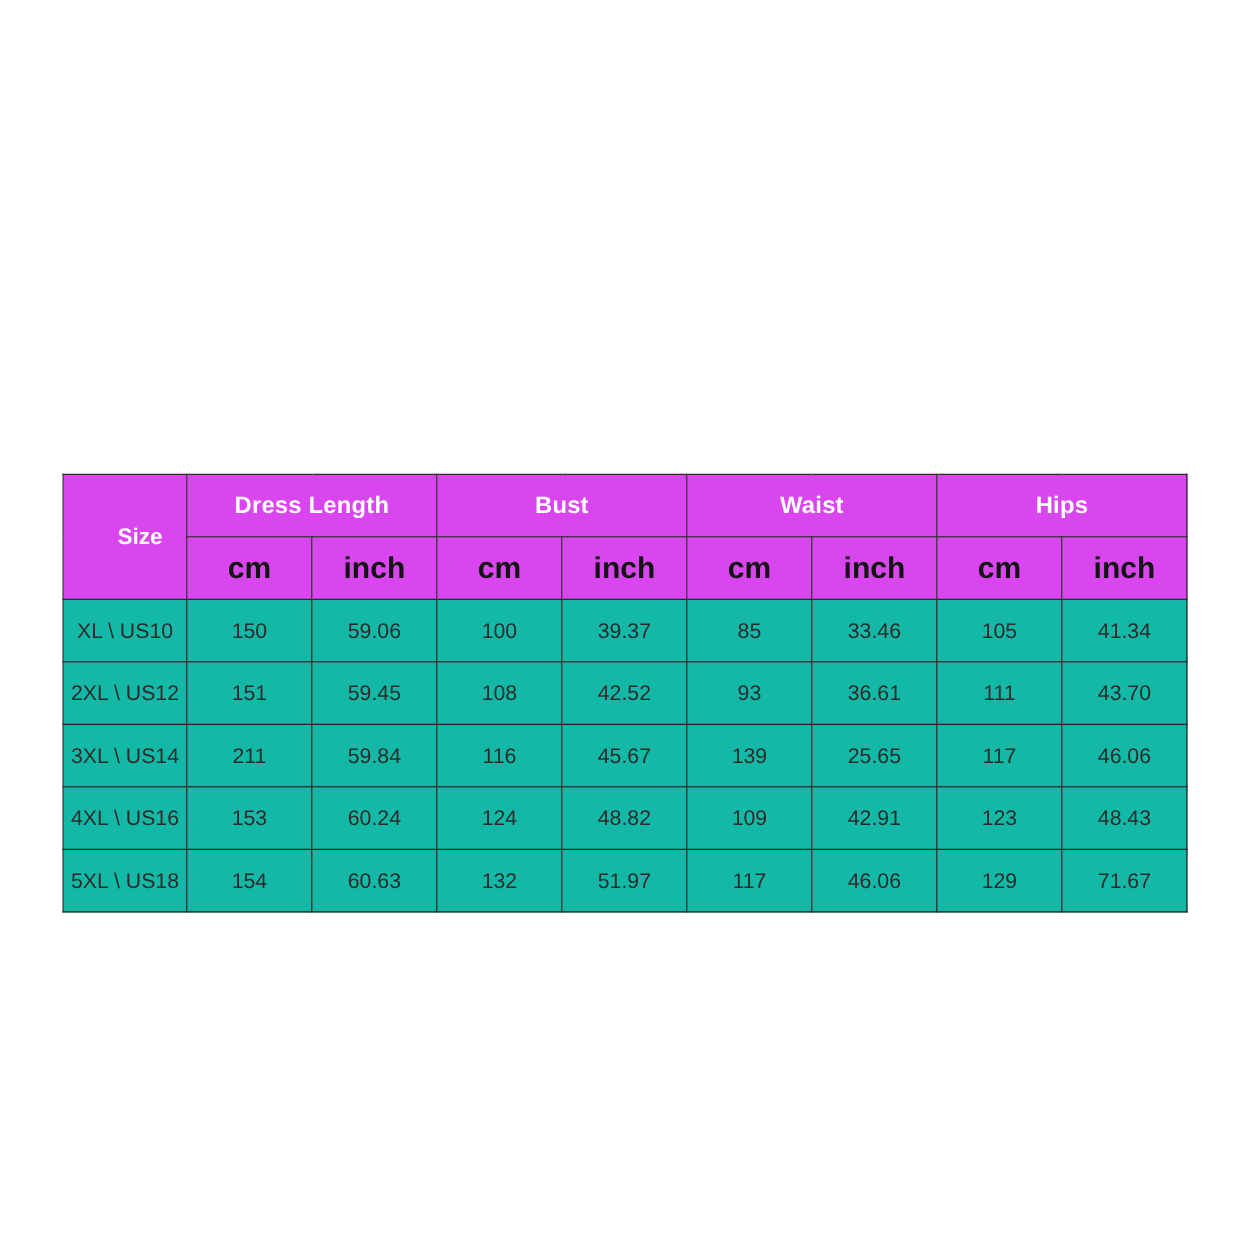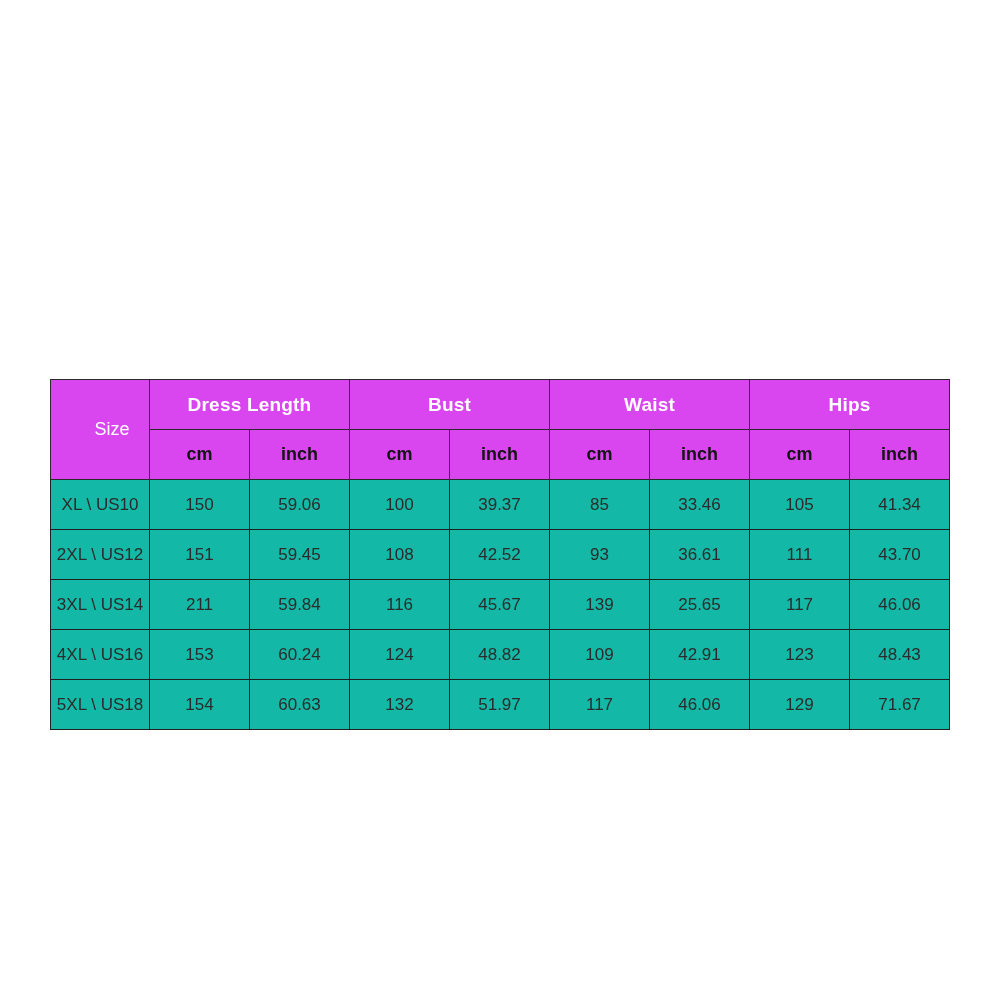--- a/index.html
+++ b/index.html
@@ -53,29 +53,29 @@
 
   .group-head {
     color: #ffffff;
     font-weight: bold;
     font-size: 19px;
     letter-spacing: .2px;
   }
 
   .size-head {
     color: #ffffff;
-    font-weight: normal;
+    font-weight: bold;
     font-size: 18px;
     margin-left: 24px;
   }
 
   .unit-head {
     color: #141414;
     font-weight: bold;
-    font-size: 18px;
+    font-size: 24px;
   }
 
   .corner-head {
     background: #696969;
   }
 
   
   #size-chart tbody td {
     background: #14b8a6;
     color: #2b2b2b;

